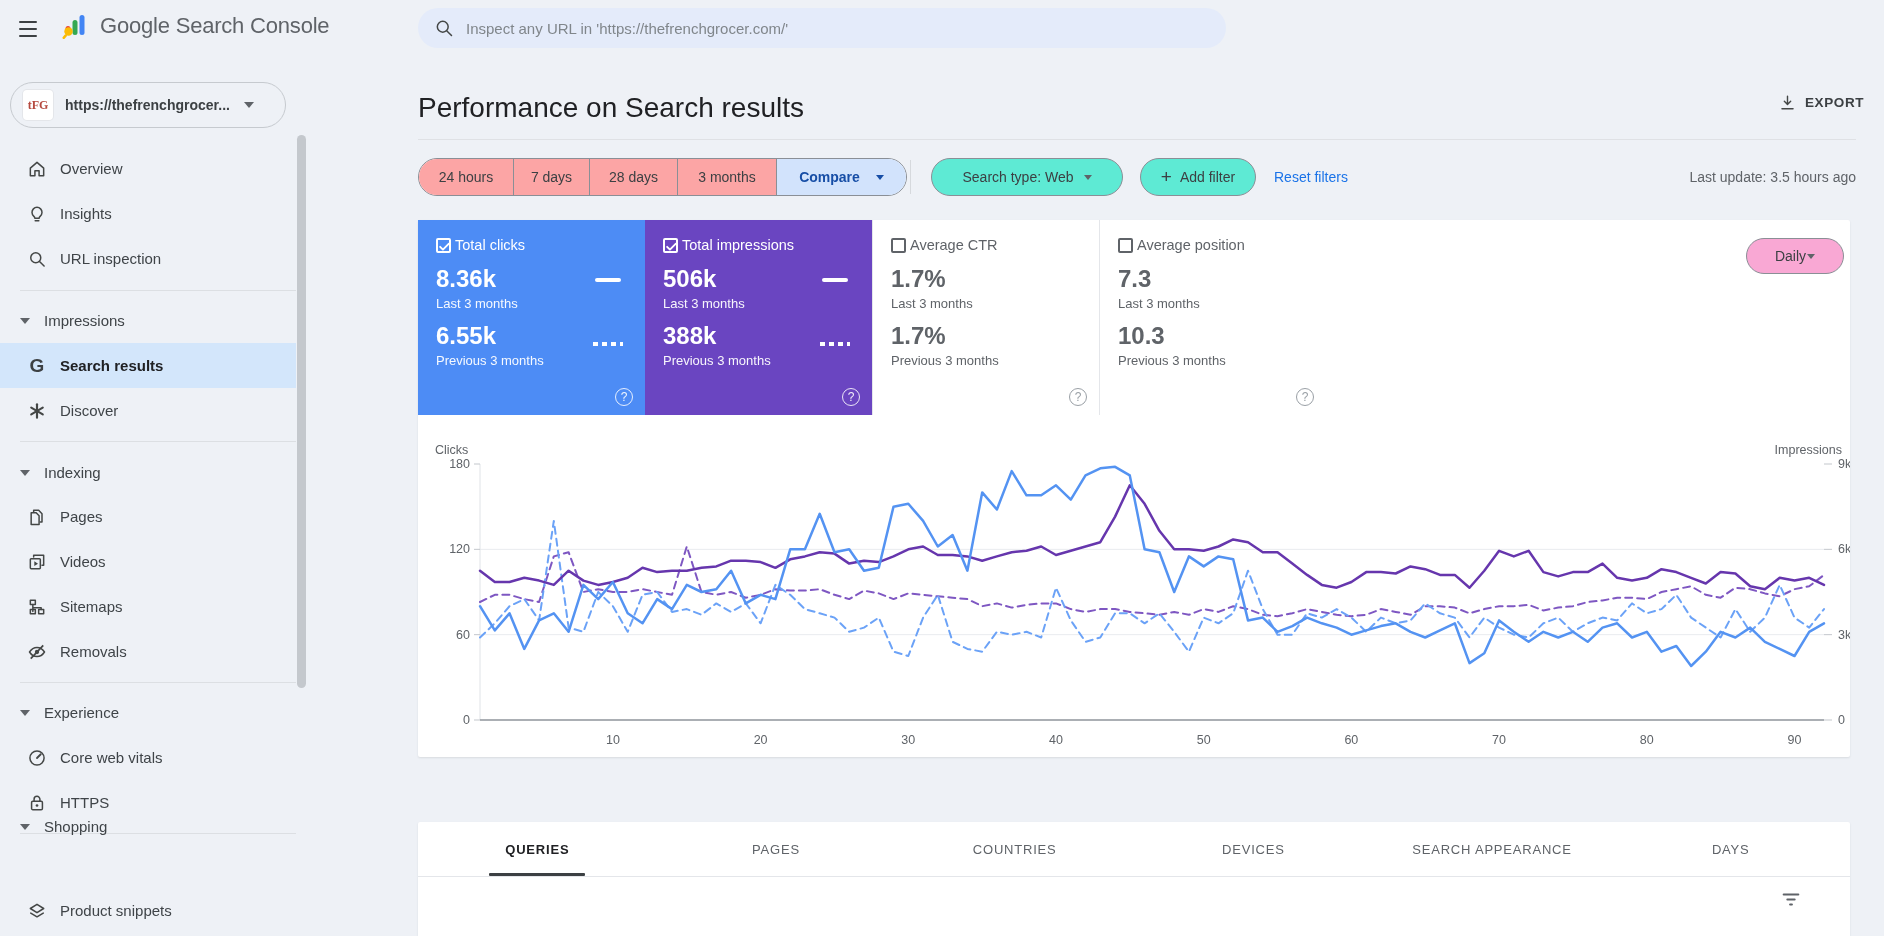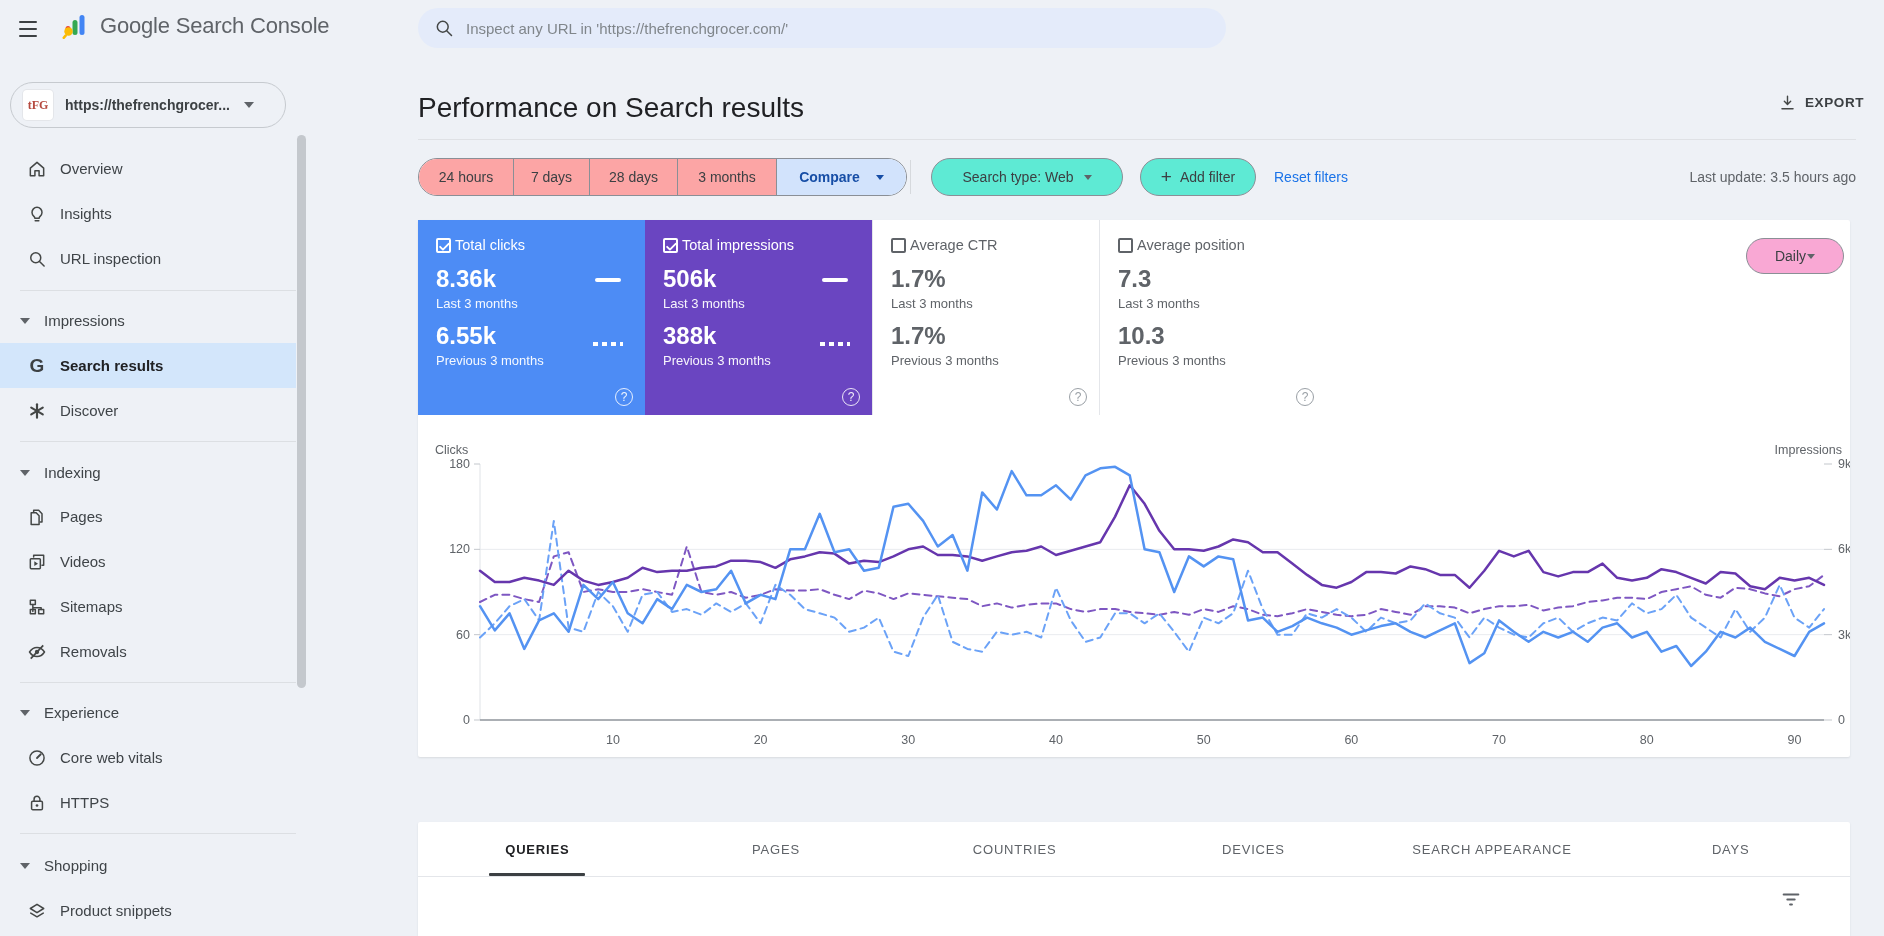--- a/index.html
+++ b/index.html
@@ -247,21 +247,21 @@
     <span class="nicon">
       <svg width="20" height="20" viewBox="0 0 24 24">
           <rect x="5.5" y="10" width="13" height="10" rx="1.5" class="icon-stroke"></rect>
           <path d="M8.5 10V7.5a3.5 3.5 0 0 1 7 0V10" class="icon-stroke"></path>
           <circle cx="12" cy="15" r="1.6" fill="#444746"></circle>
         </svg>
     </span>
       <span class="nlabel">HTTPS</span>
   </div>
   <div class="sdivider" style="top:705px;"></div>
-  <div class="nav-header" style="top:715px;">
+  <div class="nav-header" style="top:676px;">
     <span class="chev"></span>
     <span class="nlabel">Shopping</span>
   </div>
   <div class="nav-item" style="top:760px;">
     <span class="nicon">
       <svg width="20" height="20" viewBox="0 0 24 24">
           <path d="M12 4l8 5-8 5-8-5z" class="icon-stroke"></path>
           <path d="M4.5 14.5L12 19l7.5-4.5" class="icon-stroke"></path>
         </svg>
     </span>

